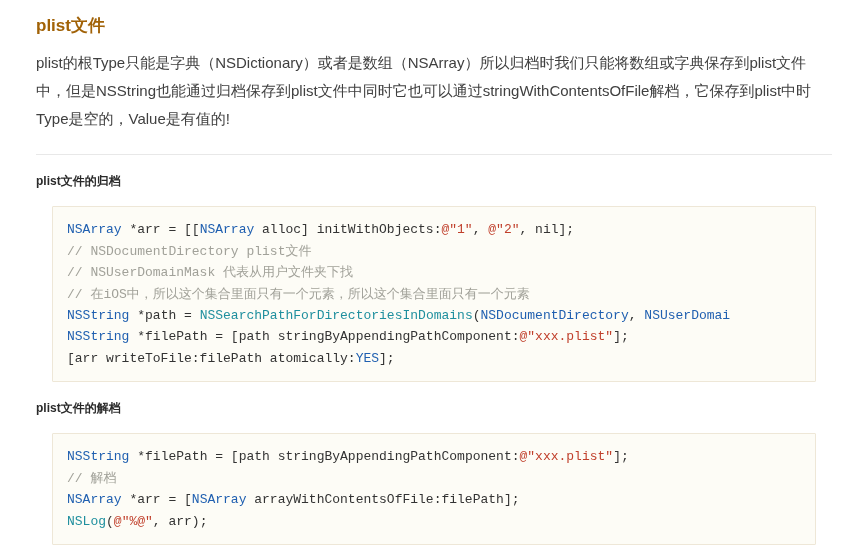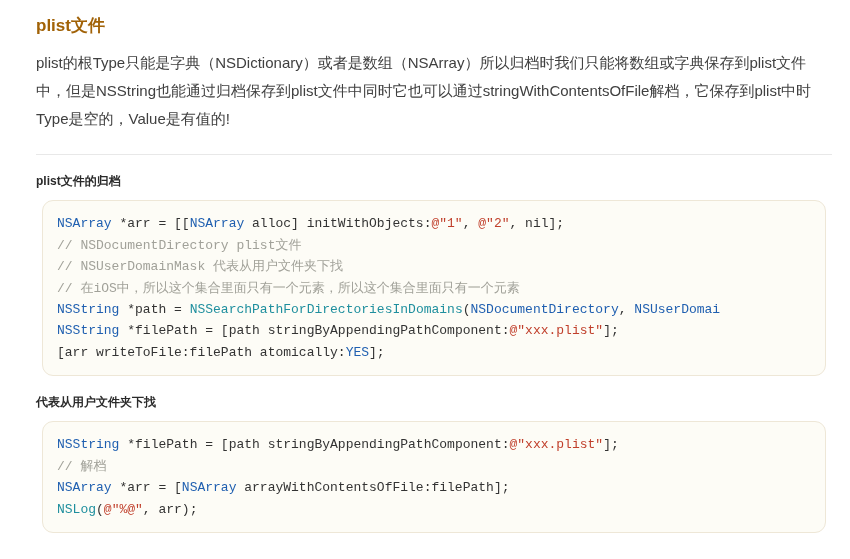--- a/index.html
+++ b/index.html
@@ -30,29 +30,29 @@
     color: #404040;
   }
   hr.divider {
     border: none;
     border-top: 1px solid #e8e8e8;
     margin: 22px 0 4px 0;
   }
   pre.code {
     background: #fdfcf6;
     border: 1px solid #eee7d7;
-    border-radius: 11px;
+    border-radius: 1px;
     padding: 12px 14px;
     font-family: Menlo, Monaco, Consolas, "Courier New", monospace;
     font-size: 13px;
     line-height: 1.65;
     color: #333;
     overflow: hidden;          
     white-space: pre;
-    margin: 6px;
+    margin: 16px;
   }
   pre.code .tok-type { color: #1f5fb0; }
   pre.code .tok-func { color: #1f8f9e; }
   pre.code .tok-str  { color: #c03f2b; }
   pre.code .tok-comm { color: #a1a199; }
   pre.code .tok-const{ color: #1f5fb0; }
 </style>
 </head>
 <body>
 
@@ -65,18 +65,18 @@
 <h3 class="sub-title">plist文件的归档</h3>
 
 <pre class="code"><span class="tok-type">NSArray</span> *arr = [[<span class="tok-type">NSArray</span> alloc] initWithObjects:<span class="tok-str">@"1"</span>, <span class="tok-str">@"2"</span>, nil];
 <span class="tok-comm">// NSDocumentDirectory plist文件</span>
 <span class="tok-comm">// NSUserDomainMask 代表从用户文件夹下找</span>
 <span class="tok-comm">// 在iOS中，所以这个集合里面只有一个元素，所以这个集合里面只有一个元素</span>
 <span class="tok-type">NSString</span> *path = <span class="tok-func">NSSearchPathForDirectoriesInDomains</span>(<span class="tok-const">NSDocumentDirectory</span>, <span class="tok-const">NSUserDomai</span>
 <span class="tok-type">NSString</span> *filePath = [path stringByAppendingPathComponent:<span class="tok-str">@"xxx.plist"</span>];
 [arr writeToFile:filePath atomically:<span class="tok-const">YES</span>];</pre>
 
-<h3 class="sub-title">代表从用户文件夹下找</h3>
+<h3 class="sub-title">plist文件的解档</h3>
 
 <pre class="code"><span class="tok-type">NSString</span> *filePath = [path stringByAppendingPathComponent:<span class="tok-str">@"xxx.plist"</span>];
 <span class="tok-comm">// 解档</span>
 <span class="tok-type">NSArray</span> *arr = [<span class="tok-type">NSArray</span> arrayWithContentsOfFile:filePath];
 <span class="tok-func">NSLog</span>(<span class="tok-str">@"%@"</span>, arr);</pre>
 
 </body></html>

